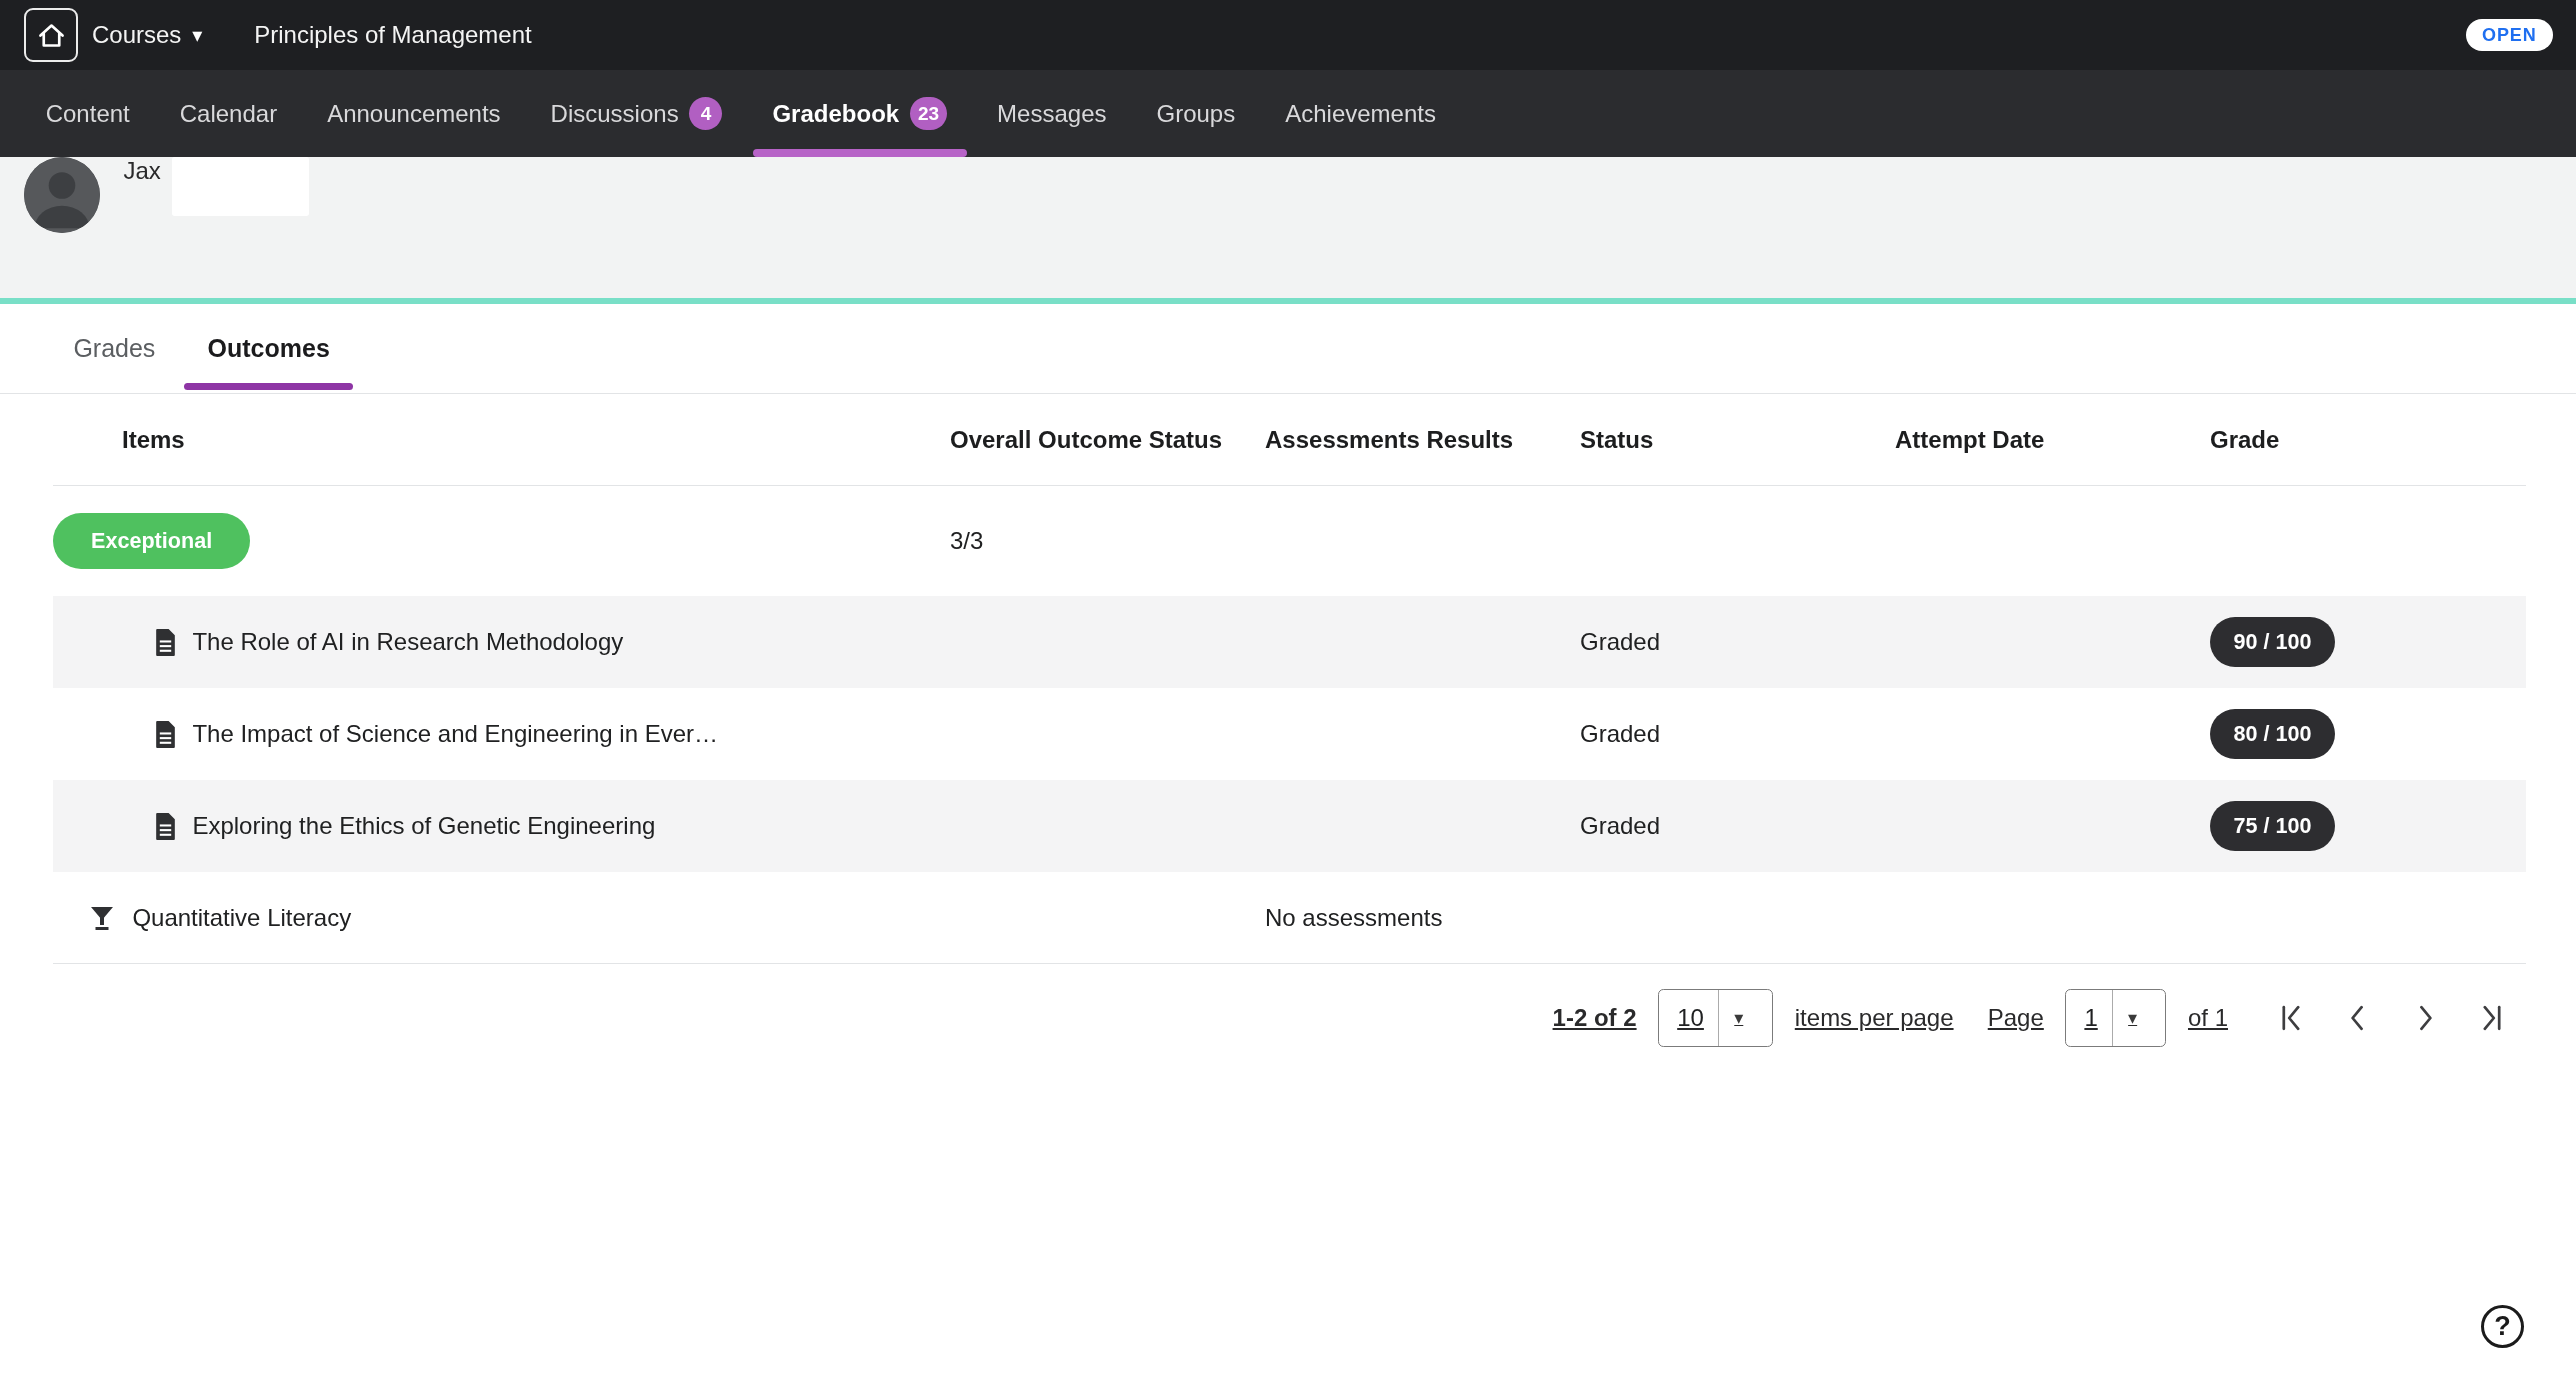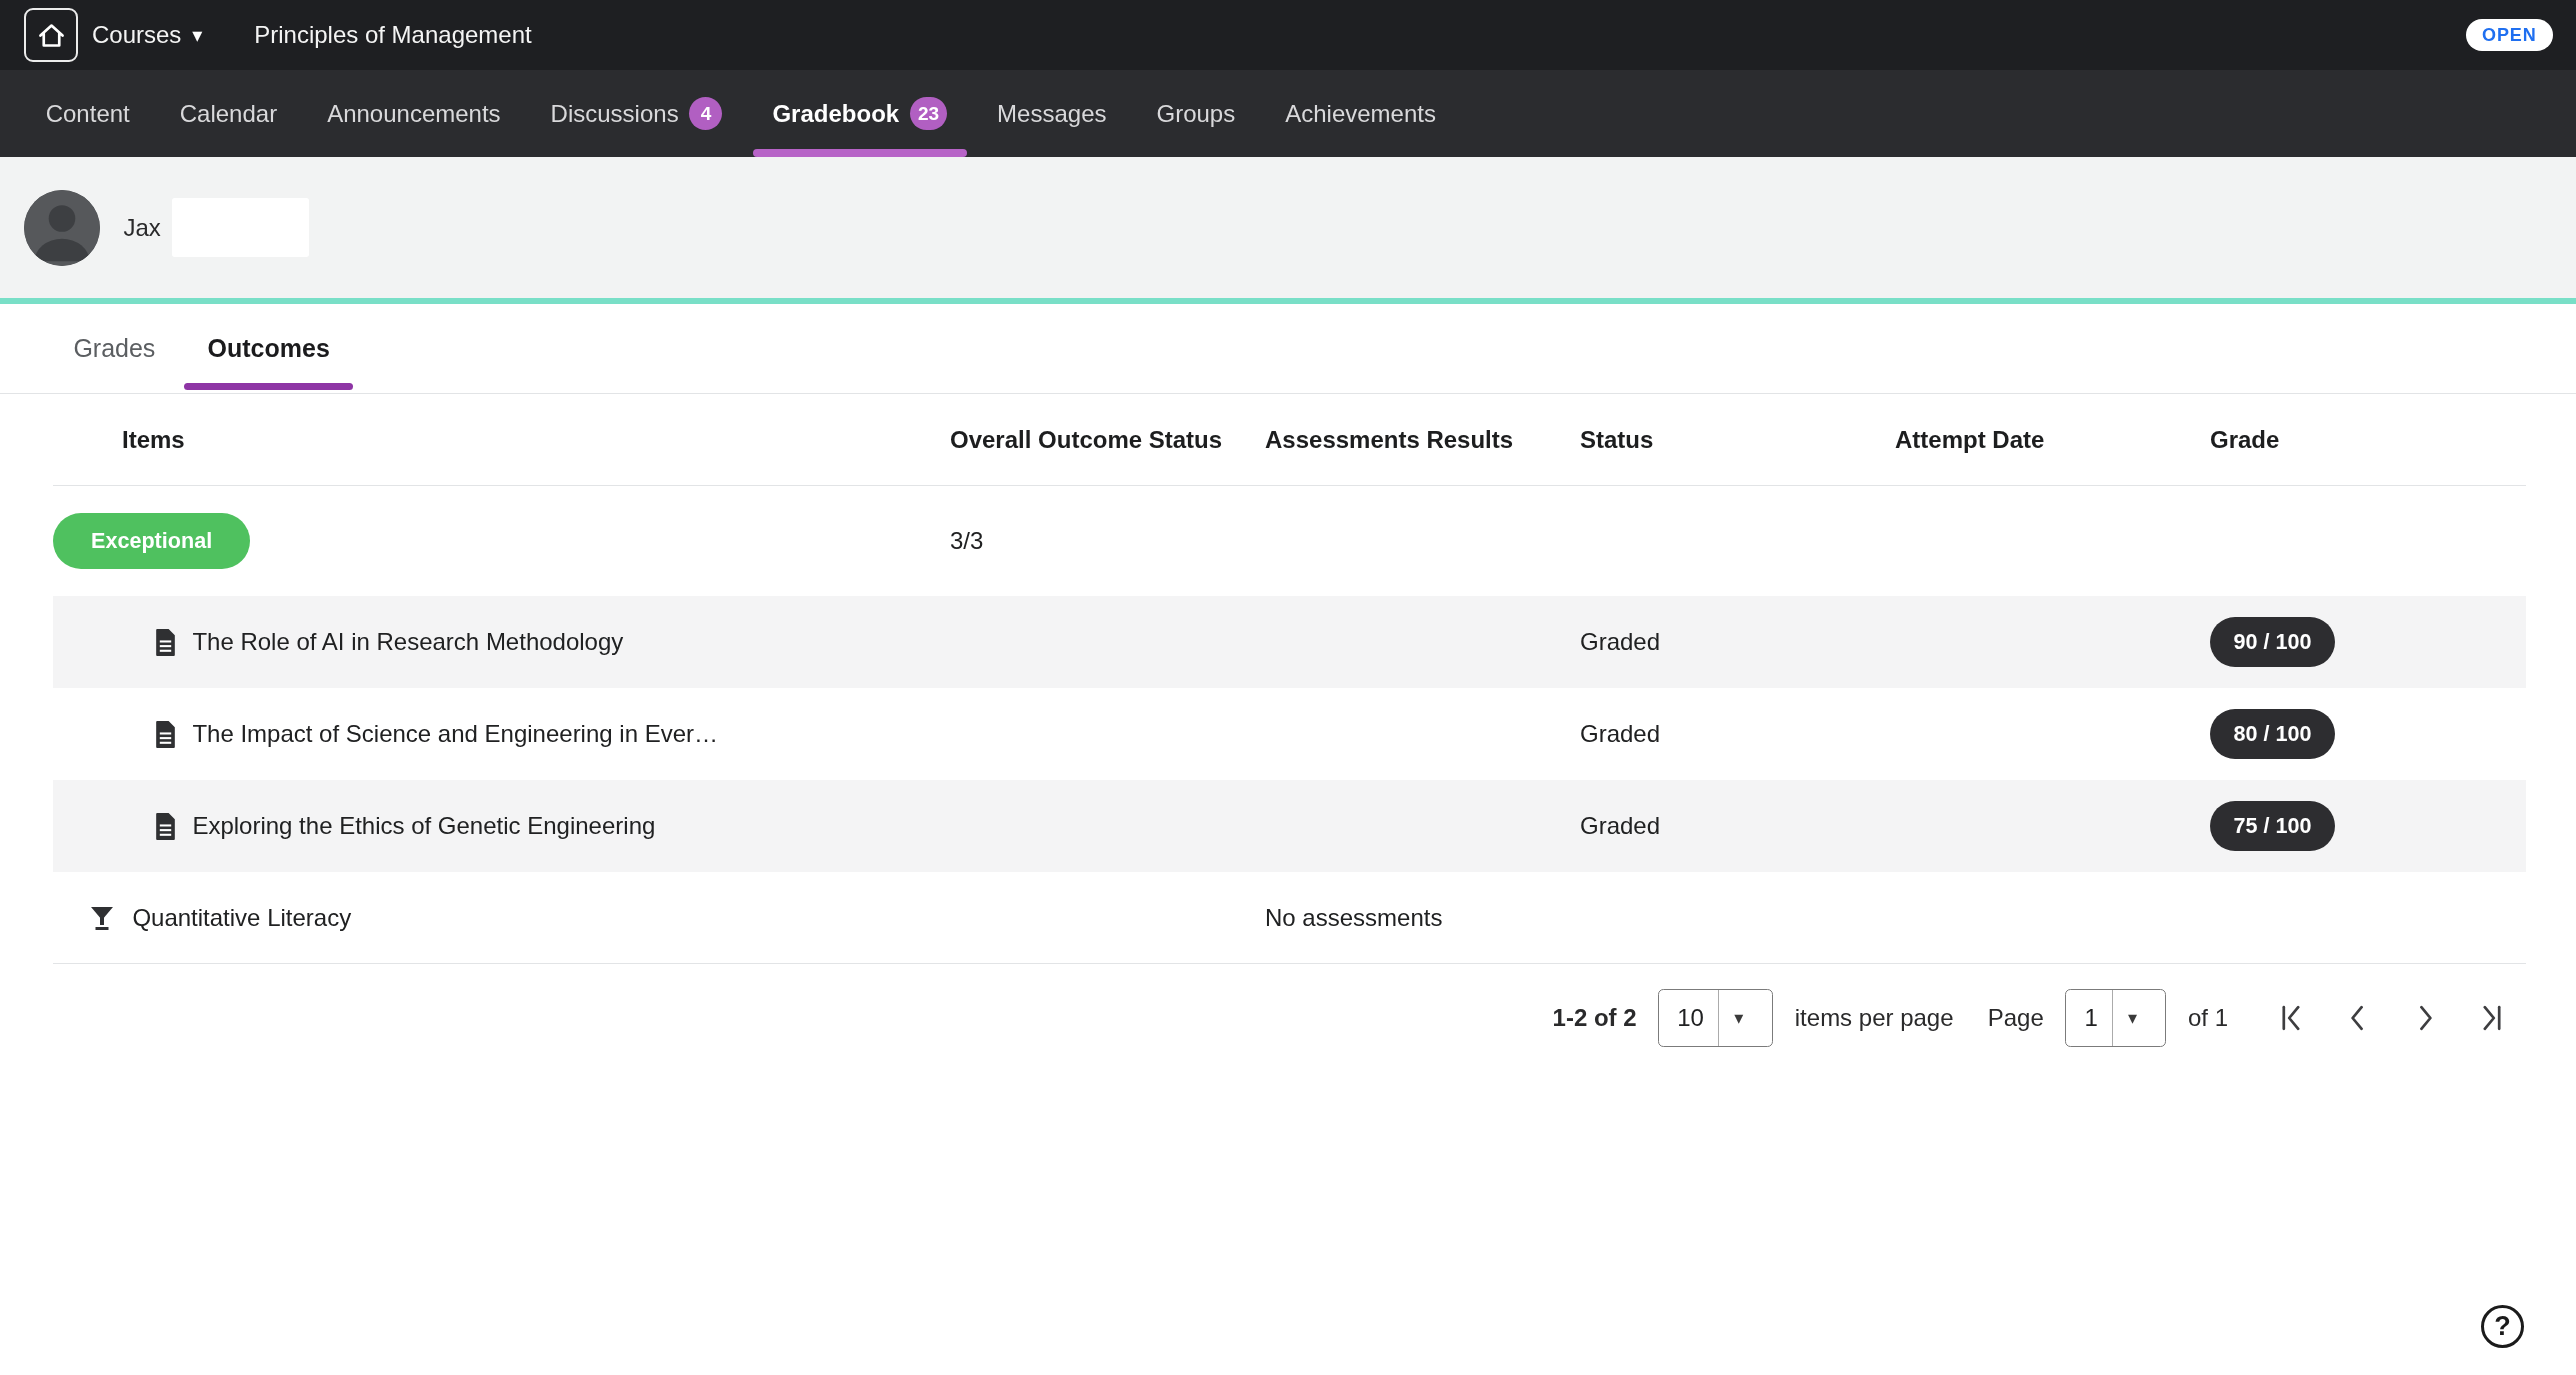--- a/index.html
+++ b/index.html
@@ -51,21 +51,21 @@
   }
   .nav-badge {
     min-width: 33px; height: 33px; padding: 0 8px; border-radius: 898px;
     background: #b15fc2; color: #ffffff; font-size: 19px; font-weight: 700;
     display: inline-flex; align-items: center; justify-content: center;
   }
 
   
   .profile-band {
     height: 141px; background: #f2f3f3;
-    display: flex; align-items: center; padding-left: 24px;
+    display: flex; align-items: flex-start; padding-left: 24px;
   }
   .avatar {
     width: 76px; height: 76px; border-radius: 50%; overflow: hidden;
     background: #56585b; flex: 0 0 auto;
   }
   .profile-name { margin-left: 23.4px; font-size: 24px; color: #2a2a2b; }
   .redacted {
     margin-left: 10.8px; width: 137px; height: 59px; background: #ffffff; border-radius: 2.7px;
   }
   .teal-bar { height: 6.3px; background: #79dfc7; }
@@ -113,20 +113,21 @@
     height: 50px; padding: 0 23.4px; border-radius: 898px;
     background: #2d2d30; color: #ffffff; font-size: 21.6px; font-weight: 700;
   }
   .results-text, .status-text { font-size: 24px; color: #202122; }
 
   
   .pagination {
     height: 108px; display: flex; align-items: center; justify-content: flex-end;
     padding-right: 66px; gap: 21.6px; font-size: 24px; color: #2a2a2b;
     margin-right: 0;
+    text-decoration: underline;
   }
   .range-label { font-weight: 700; }
   .select {
     height: 58px; border: 1.8px solid #7b7b7b; border-radius: 5.4px; background: #ffffff;
     display: inline-flex; align-items: center; overflow: hidden;
   }
   .select .value { padding: 0 14.4px 0 18px; font-size: 24px; color: #202122; }
   .select .caret-zone {
     width: 40px; align-self: stretch; display: flex; align-items: center; justify-content: center;
     border-left: 1.8px solid #ababab; font-size: 18px; color: #3a3a3a;

